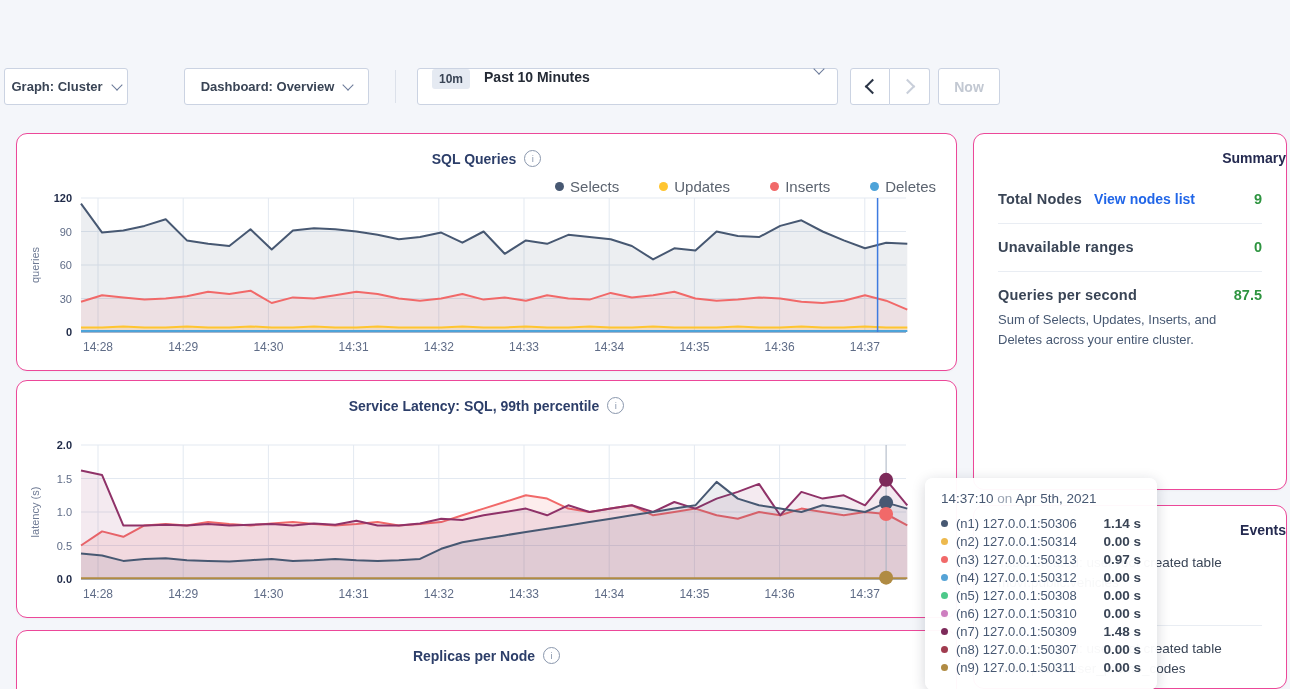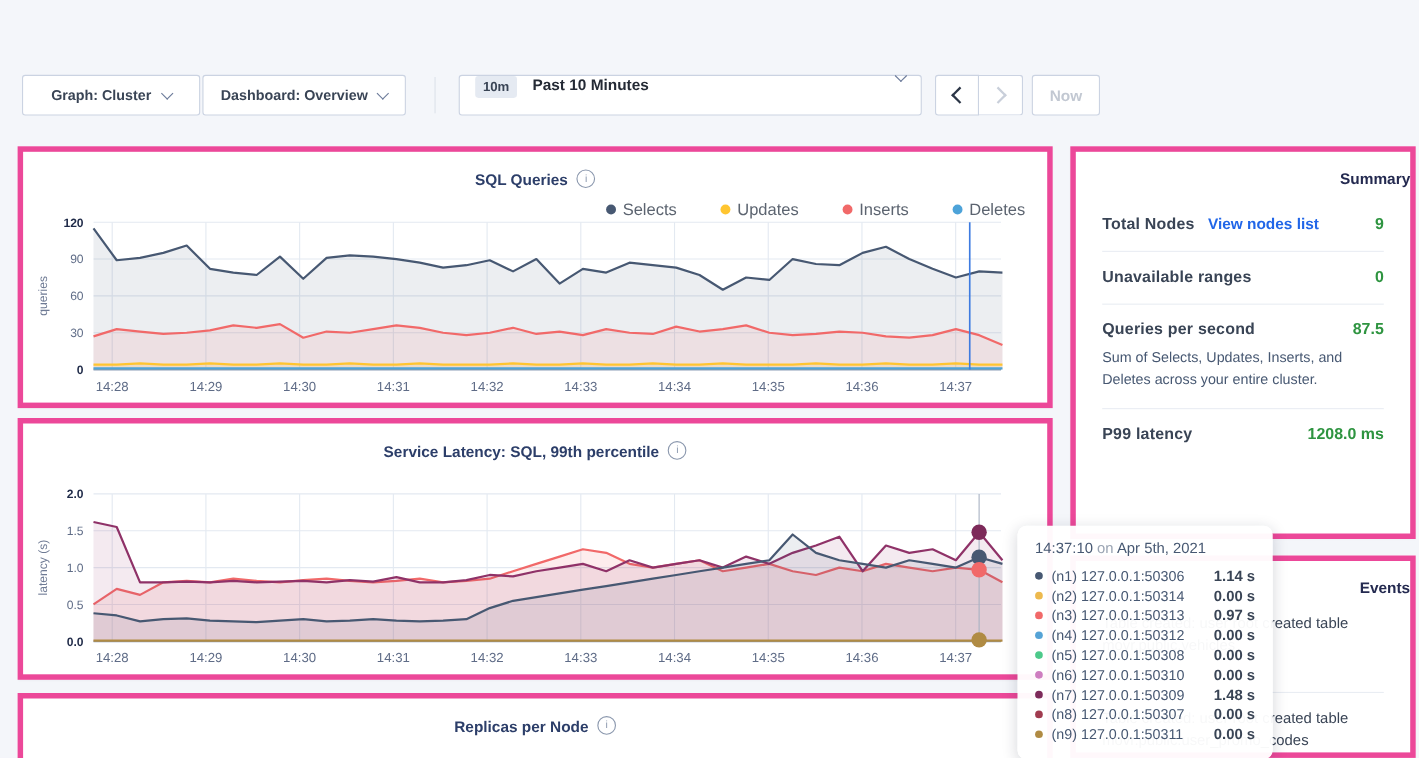--- a/index.html
+++ b/index.html
@@ -17,21 +17,21 @@
   .time-sel .chev{margin-left:auto;}
   .arrow-group{position:absolute;left:850px;top:68px;height:37px;display:flex;}
   .arrow-btn{width:40px;height:37px;background:#fff;border:1px solid #CBD3E2;display:flex;align-items:center;justify-content:center;box-sizing:border-box;cursor:pointer;}
   .arrow-btn.first{border-radius:3px 0 0 3px;}
   .arrow-btn.last{border-radius:0 3px 3px 0;border-left:none;}
   .arr-left{width:9px;height:9px;border-left:2.5px solid #2B3546;border-bottom:2.5px solid #2B3546;transform:rotate(45deg);margin-left:4px;}
   .arr-right{width:9px;height:9px;border-right:2.5px solid #C9CFDA;border-top:2.5px solid #C9CFDA;transform:rotate(45deg);margin-right:4px;}
   .now-btn{position:absolute;left:938px;top:68px;width:62px;height:37px;background:#fff;border:1px solid #CBD3E2;border-radius:3px;
        display:flex;align-items:center;justify-content:center;font-size:14px;font-weight:bold;color:#C2C8D2;box-sizing:border-box;cursor:default;}
   
-  .card{position:absolute;background:#fff;border:5px solid #ec4899;border-radius:0;box-sizing:border-box;box-shadow:0 1px 2px rgba(30,40,60,0.03);}
+  .card{position:absolute;background:#fff;border:1px solid #ec4899;border-radius:11px;box-sizing:border-box;box-shadow:0 1px 2px rgba(30,40,60,0.03);}
   .chart-title-row{display:flex;align-items:center;justify-content:center;gap:8px;margin-top:16px;}
   .chart-title{font-size:14px;font-weight:bold;color:#2C3E69;}
   .info-icon{width:15px;height:15px;border:1.2px solid #8A97AD;border-radius:50%;color:#8A97AD;font-size:9.5px;
        display:inline-flex;align-items:center;justify-content:center;font-style:normal;}
   .legend{position:absolute;right:20px;top:44px;display:flex;gap:20px;align-items:center;}
   .legend-item{display:flex;align-items:center;gap:6px;font-size:15px;color:#5C6470;cursor:pointer;margin-left:20px;}
   .dot{width:9px;height:9px;border-radius:50%;flex:none;}
   svg.chart{position:absolute;left:0;top:56px;}
   
   .panel-head{text-align:right;font-size:14px;font-weight:bold;color:#242A50;padding-top:16px;}
@@ -55,21 +55,21 @@
   .tt-row{display:flex;align-items:center;gap:8px;height:18px;font-size:13px;color:#475872;}
   .tt-dot{width:7px;height:7px;border-radius:50%;flex:none;}
   .tt-val{margin-left:auto;font-weight:bold;color:#394455;font-size:13.5px;}
 </style>
 </head>
 <body>
 
 <div id="app">
 
 
-  <div class="btn" style="left:20px;width:162px;">
+  <div class="btn" style="left:4px;width:124px;">
     <span>Graph: Cluster</span>
     <span class="chev"></span>
   </div>
   <div class="btn" style="left:184px;width:185px;">
     <span>Dashboard: Overview</span>
     <span class="chev"></span>
   </div>
   <div class="vdivider"></div>
   <div class="time-sel">
     <span class="badge">10m</span>
@@ -227,26 +227,20 @@
           <span class="sval" style="color: rgb(46, 148, 64);">0</span>
         </div>
       </div>
       <div class="srow">
         <div class="srow-head">
           <span class="slabel">Queries per second</span>
           <span class="sval" style="color: rgb(46, 148, 64);">87.5</span>
         </div>
         <div class="sdesc">Sum of Selects, Updates, Inserts, and Deletes across your entire cluster.</div>
       </div>
-      <div class="srow">
-        <div class="srow-head">
-          <span class="slabel">P99 latency</span>
-          <span class="sval" style="color: rgb(46, 148, 64);">1208.0 ms</span>
-        </div>
-      </div>
     </div>
   </div>
 
   <div class="card" style="left:973px;top:505px;width:314px;height:184px;">
     <div class="panel-head">Events</div>
     <div class="summary-body" style="padding-top:2px;">
       <div class="erow">
         <div class="erow-text">Table created: user root created table movr.public.vehicles</div>
         <div class="erow-spacer"></div>
       </div>

